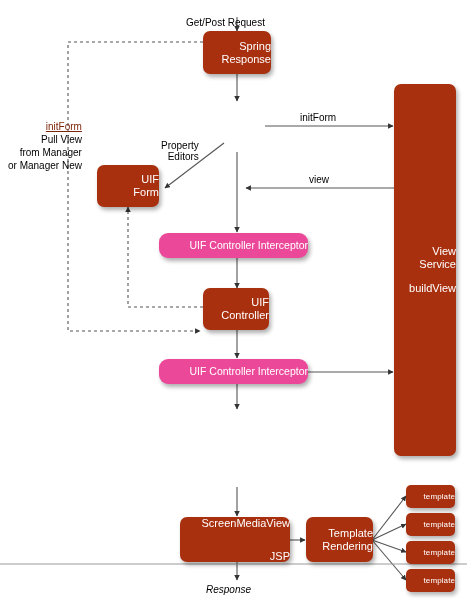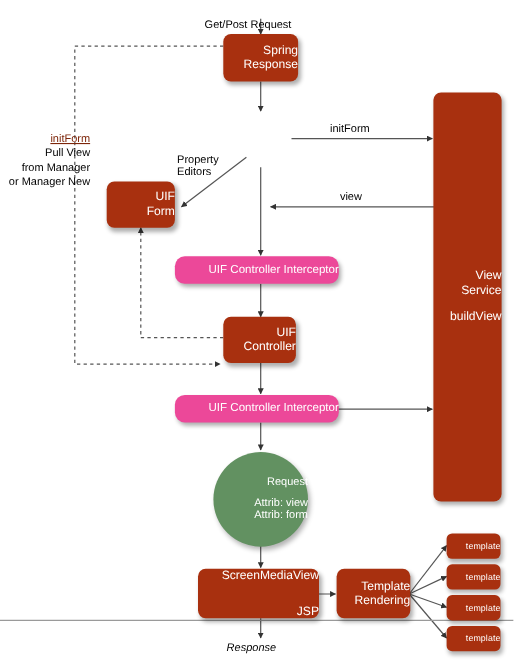--- a/index.html
+++ b/index.html
@@ -157,21 +157,21 @@
 
     <line x1="0" y1="564" x2="467" y2="564" stroke="#9a9a9a" stroke-width="1"></line>
   </svg>
 
   <div class="edge-label" style="left:186px; top:17px;">Get/Post Request</div>
 
   <div class="edge-label" style="left:300px; top:112px;">initForm</div>
 
   <div class="edge-label" style="left:309px; top:174px;">view</div>
 
-  <div class="edge-label" style="left:161px; top:140px; text-align:left;">
+  <div class="edge-label" style="left:161px; top:140px; text-align:right;">
     <span class="n-line">Property</span>
     <span class="n-line">Editors</span>
   </div>
 
   <div class="note-block" style="left:8px; top:120px;text-align:right;">
     <span class="note-title">initForm</span>
     <span class="n-line">Pull View</span>
     <span class="n-line">from Manager</span>
     <span class="n-line">or Manager New</span>
   </div>
@@ -195,25 +195,20 @@
 
   <div class="node rect-red lbl-2" style="left:203px; top:288px; width:66px; height:42px;">
     <span>UIF</span>
     <span>Controller</span>
   </div>
 
   <div class="node rect-blue" style="left:159px; top:359px; width:149px; height:25px; font-size:10.5px;">
     <span>UIF Controller Interceptor</span>
   </div>
 
-  <div class="node circle-green" style="left:194px; top:411px; width:86px; height:86px; font-size:10px;">
-    <span style="margin-bottom:7px;">Request</span>
-    <span>Attrib: view</span>
-    <span>Attrib: form</span>
-  </div>
 
   <div class="node rect-red" style="left:394px; top:84px; width:62px; height:372px; font-size:11px;">
     <span>View</span>
     <span>Service</span>
     <span style="margin-top:12px;">buildView</span>
   </div>
 
   <div class="node rect-red" style="left:180px; top:517px; width:110px; height:45px; font-size:11px;gap:20px;">
     <span>ScreenMediaView</span>
     <span>JSP</span>

